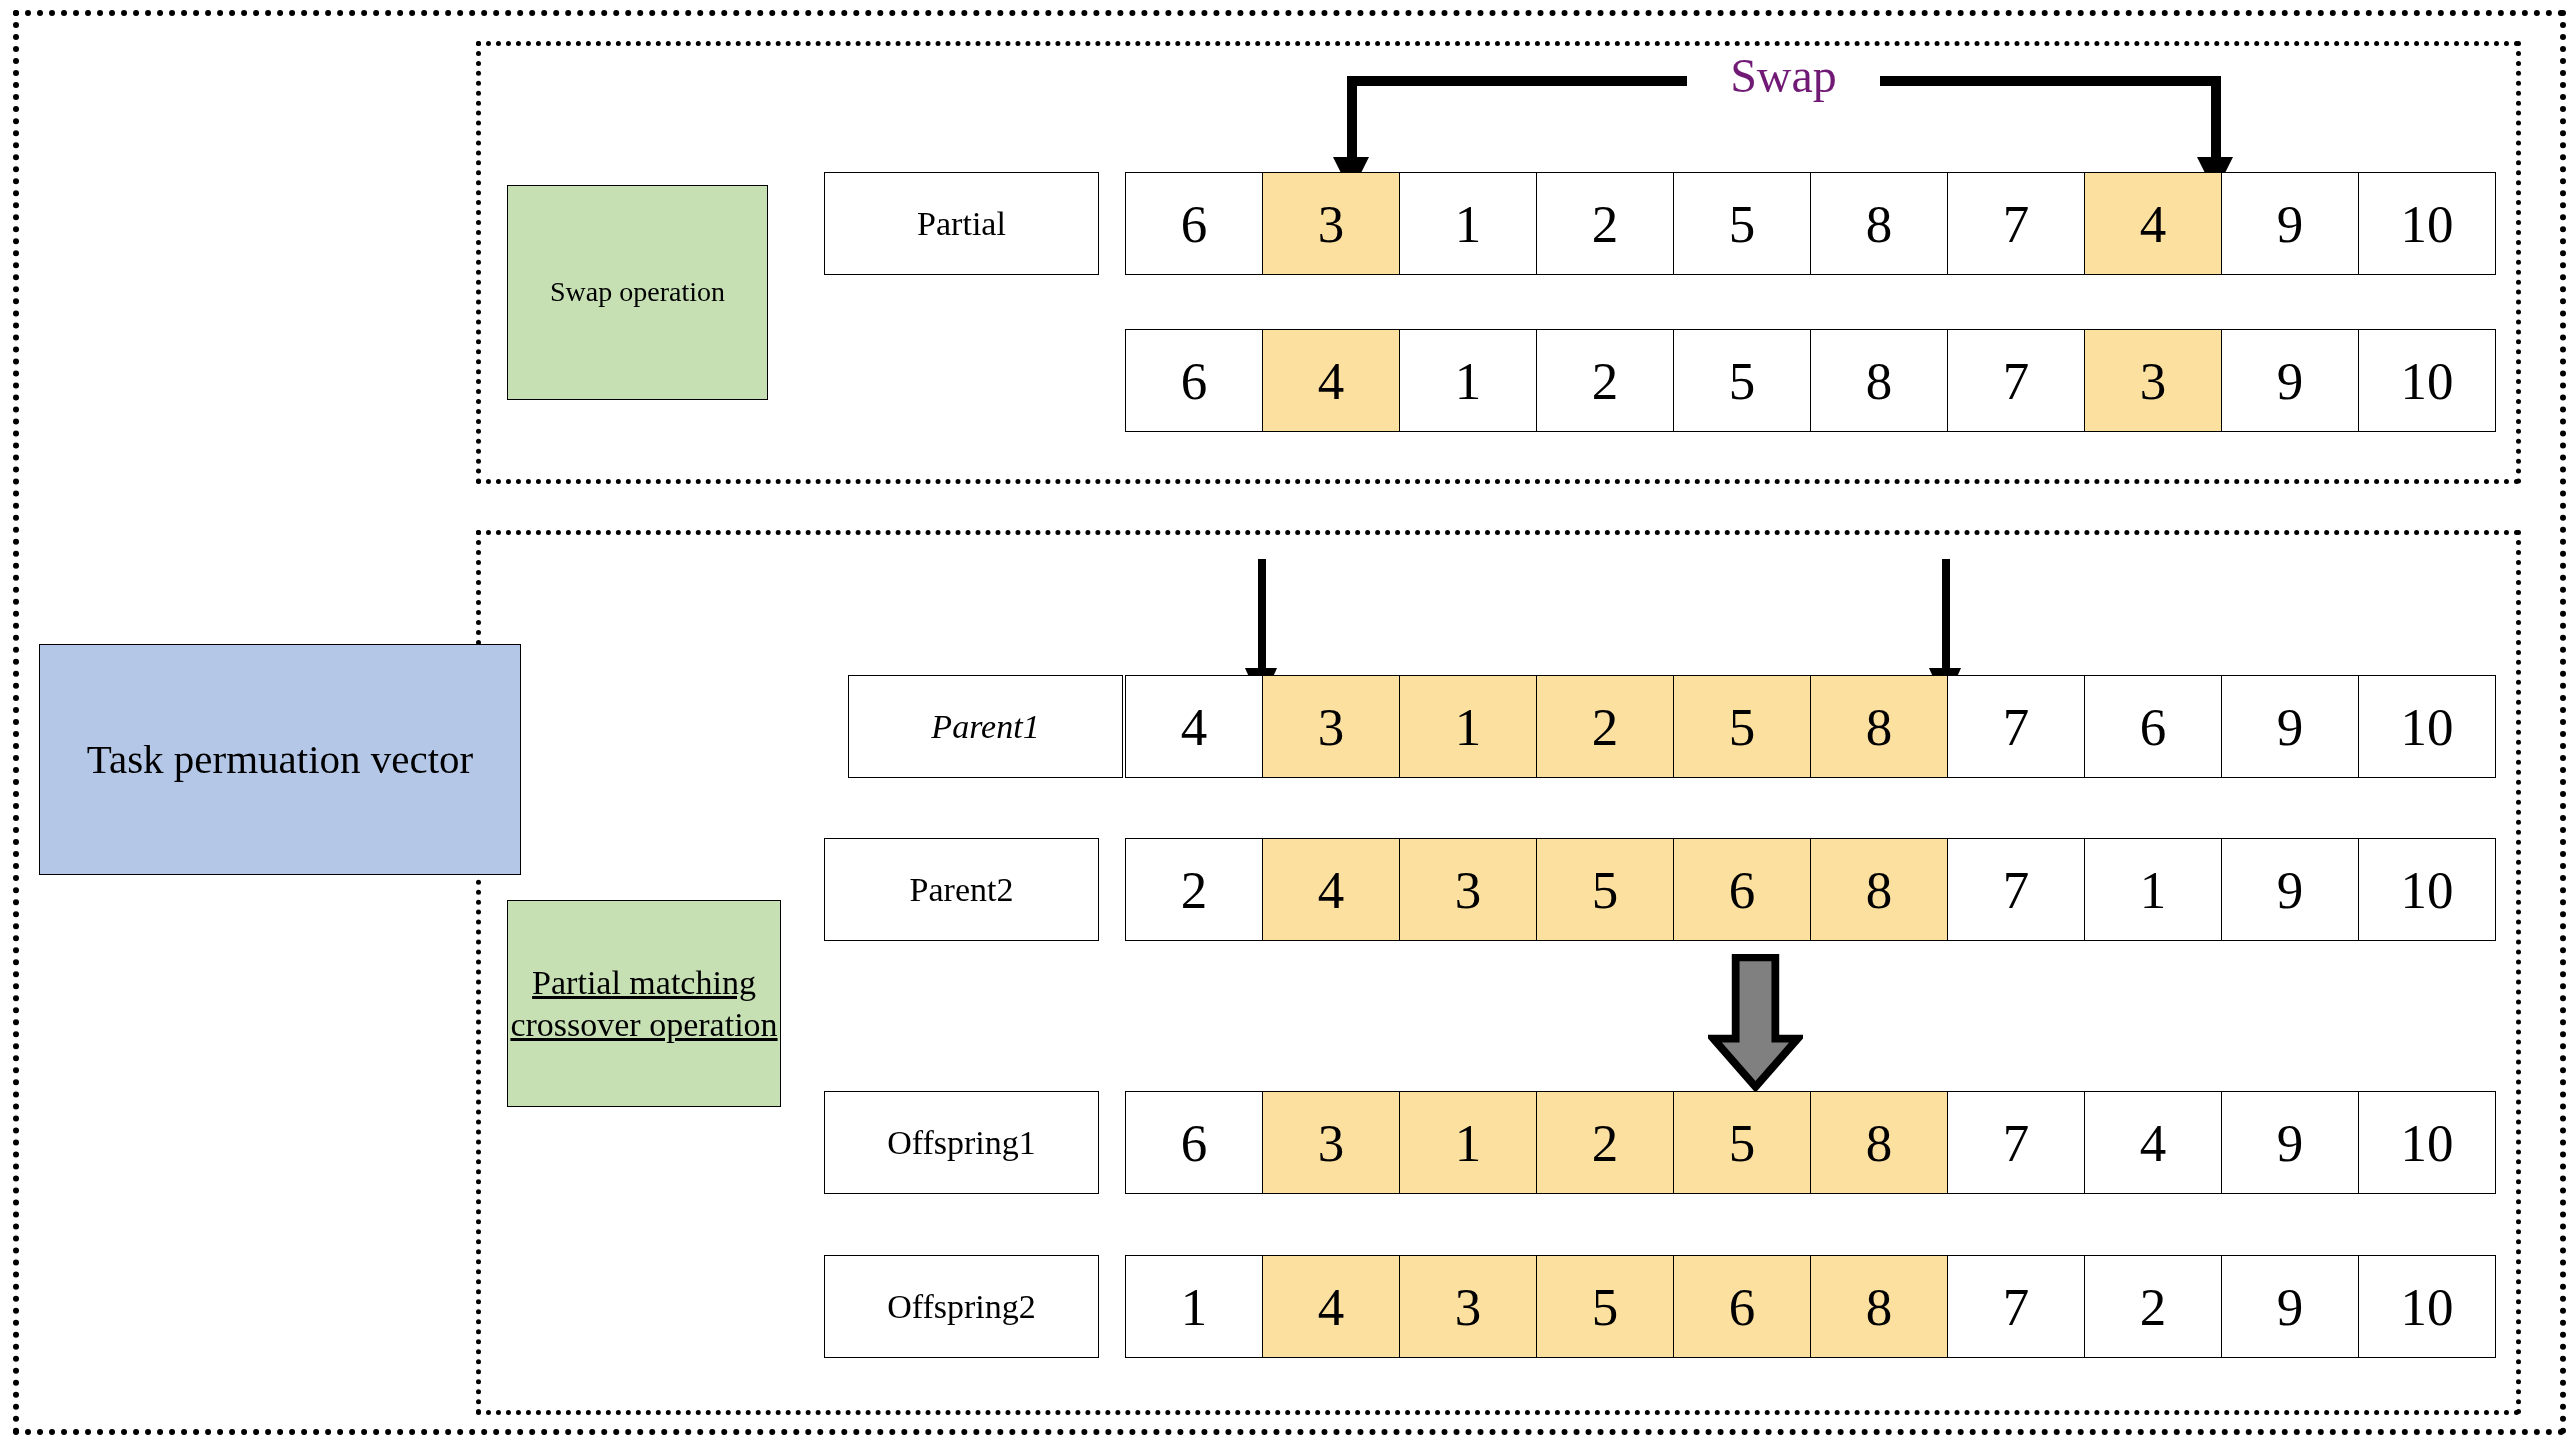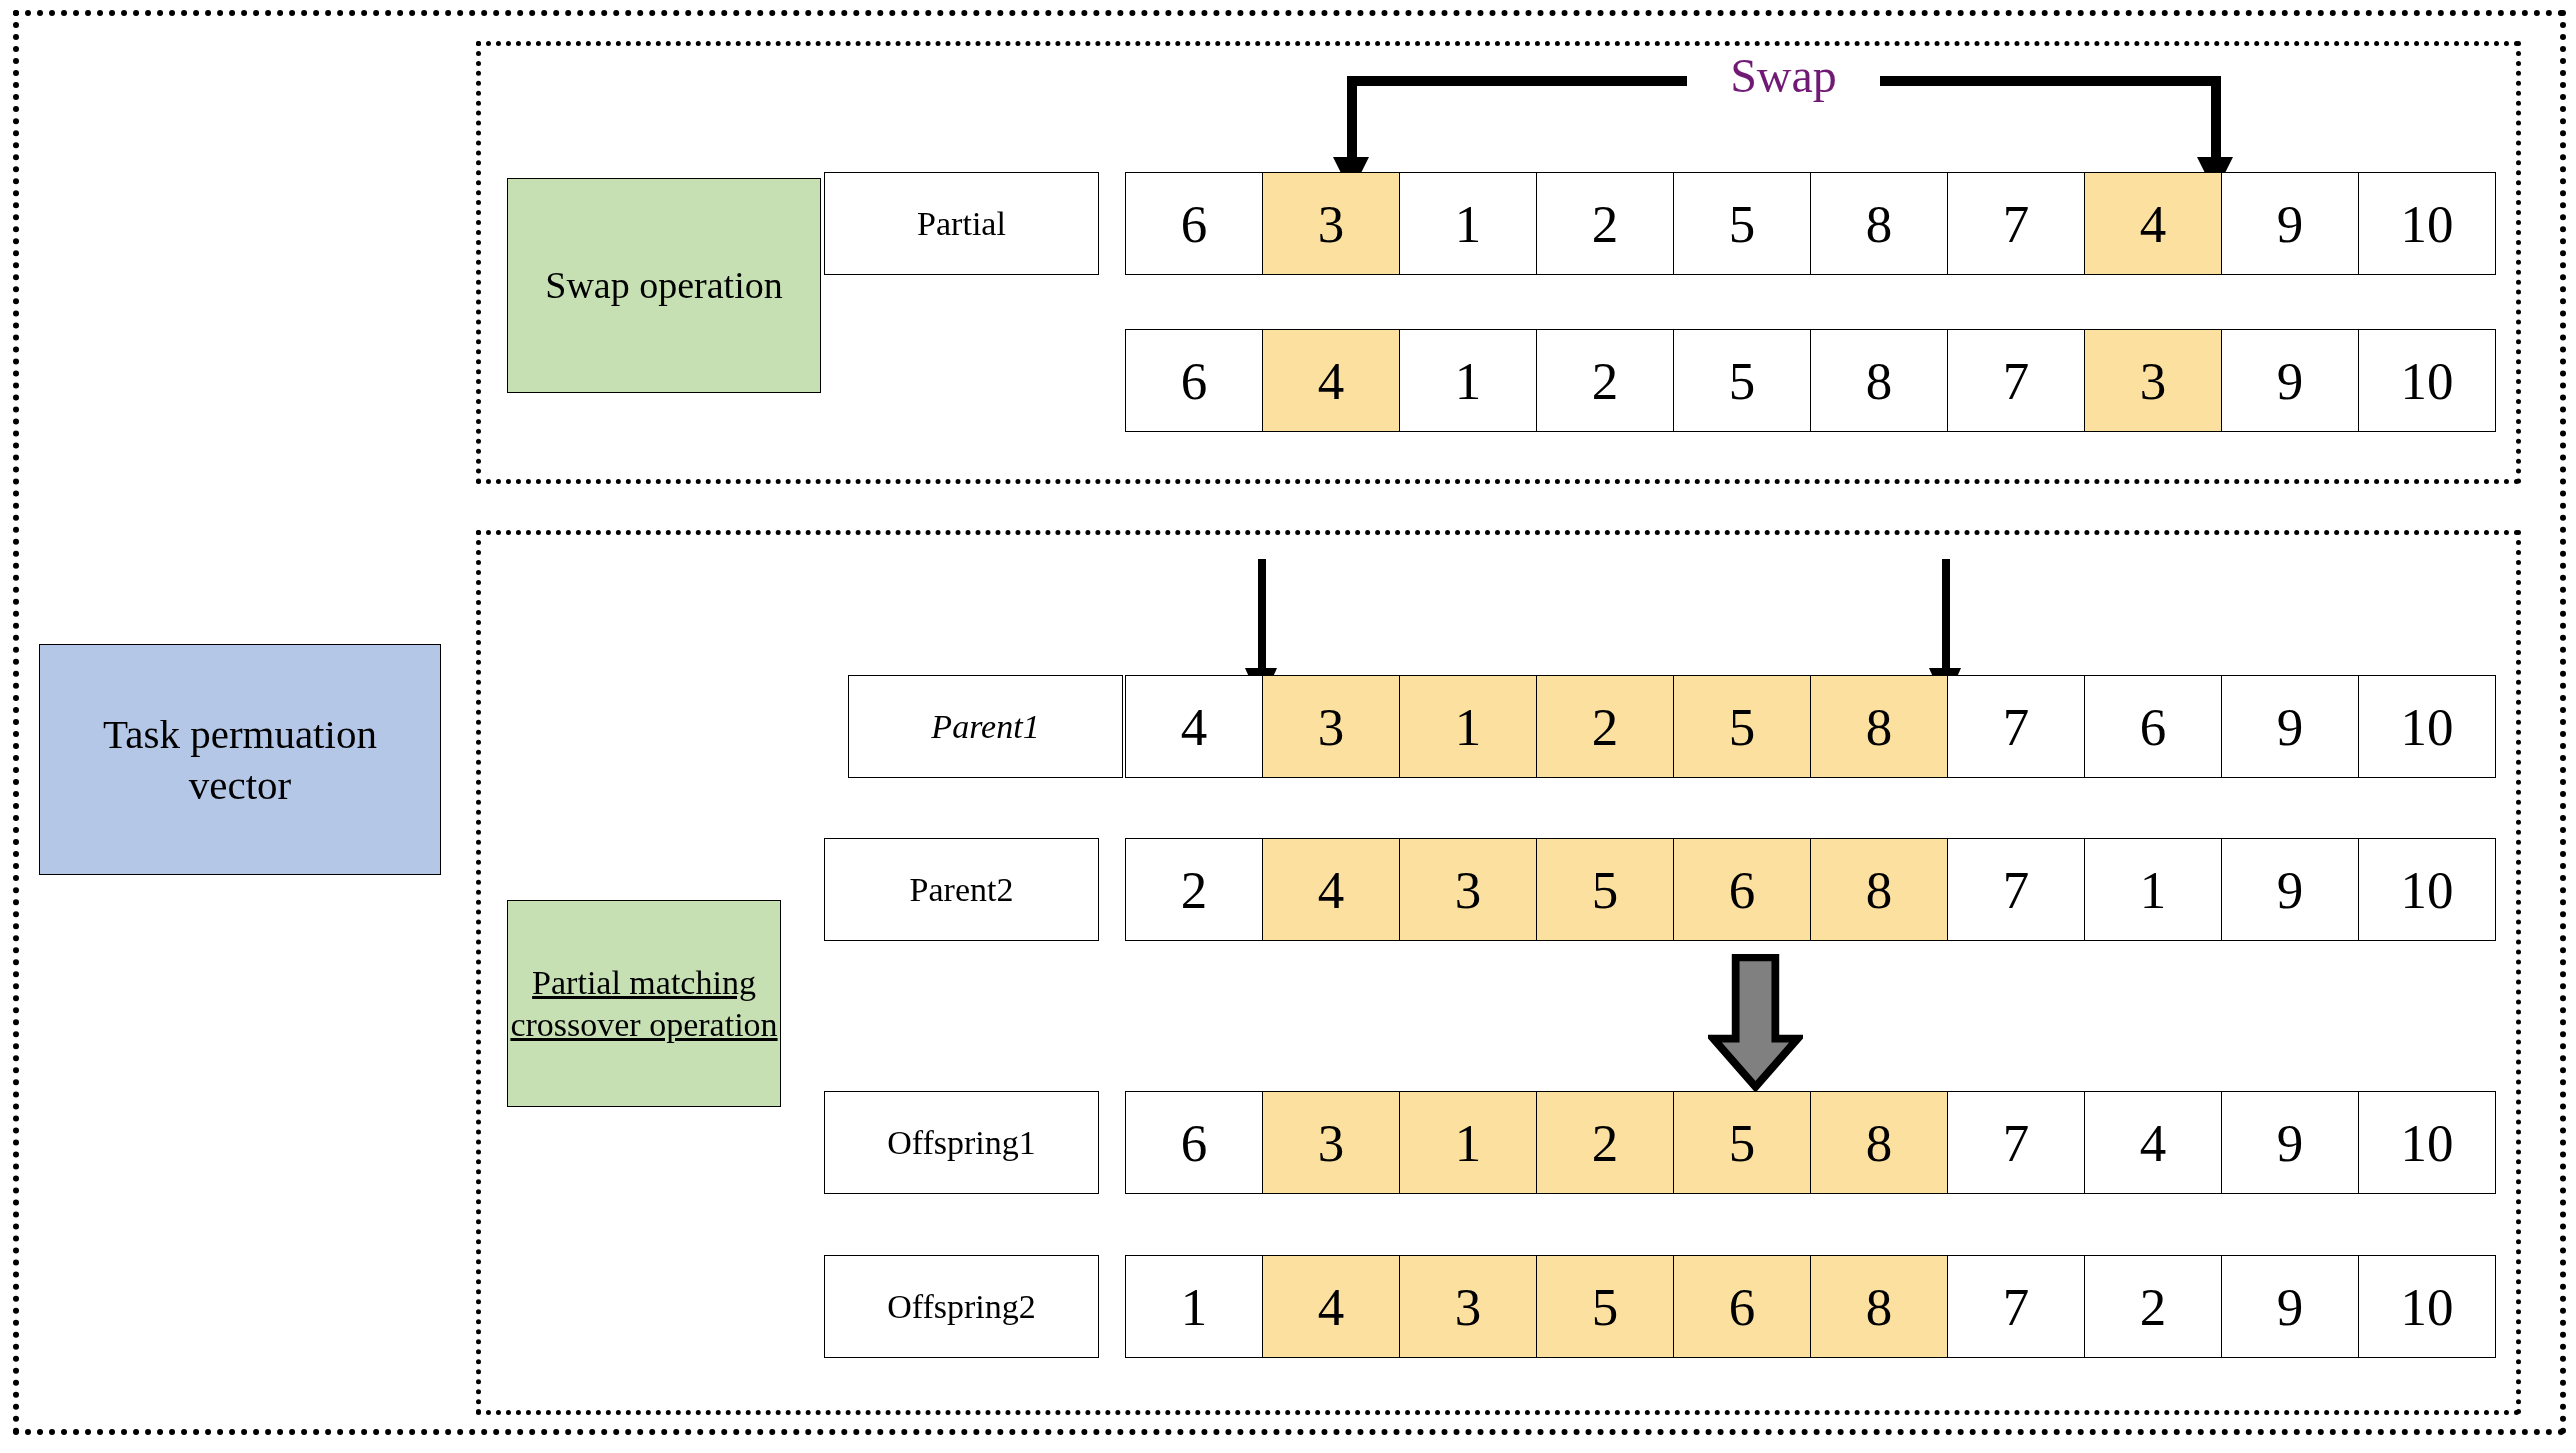--- a/index.html
+++ b/index.html
@@ -18,26 +18,26 @@
   #frame-swap{left:476px;top:41px;width:2045px;height:443px;}
   #frame-pmx{left:476px;top:530px;width:2045px;height:885px;}
 
   
   .cat-box{
     position:absolute;box-sizing:border-box;border:1.7px solid #000;
     display:flex;align-items:center;justify-content:center;text-align:center;
     line-height:1.22;
   }
   #cat-task{
-    left:39px;top:644px;width:402px;height:231px;
+    left:39px;top:644px;width:482px;height:231px;
     background:#b4c7e7;font-size:41px;padding:0 8.6px;
   }
   #cat-swap{
-    left:507px;top:178px;width:314px;height:215px;
-    background:#c6e0b4;font-size:38px;
+    left:507px;top:185px;width:261px;height:215px;
+    background:#c6e0b4;font-size:28px;
   }
   #cat-pmx{
     left:507px;top:900px;width:274px;height:207px;
     background:#c6e0b4;font-size:34px;text-decoration:underline;
   }
 
   
   .row-name{
     position:absolute;box-sizing:border-box;border:1.7px solid #000;background:#fff;
     display:flex;align-items:center;justify-content:center;

